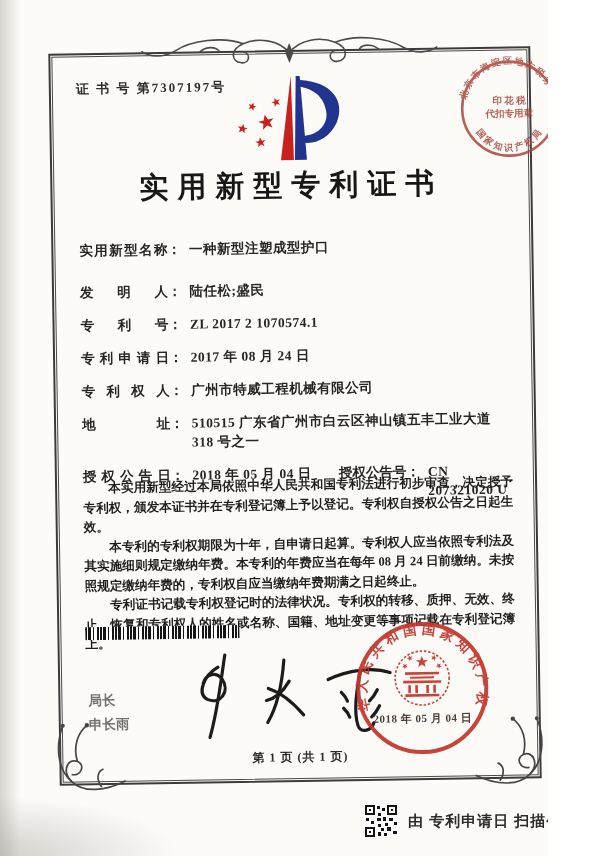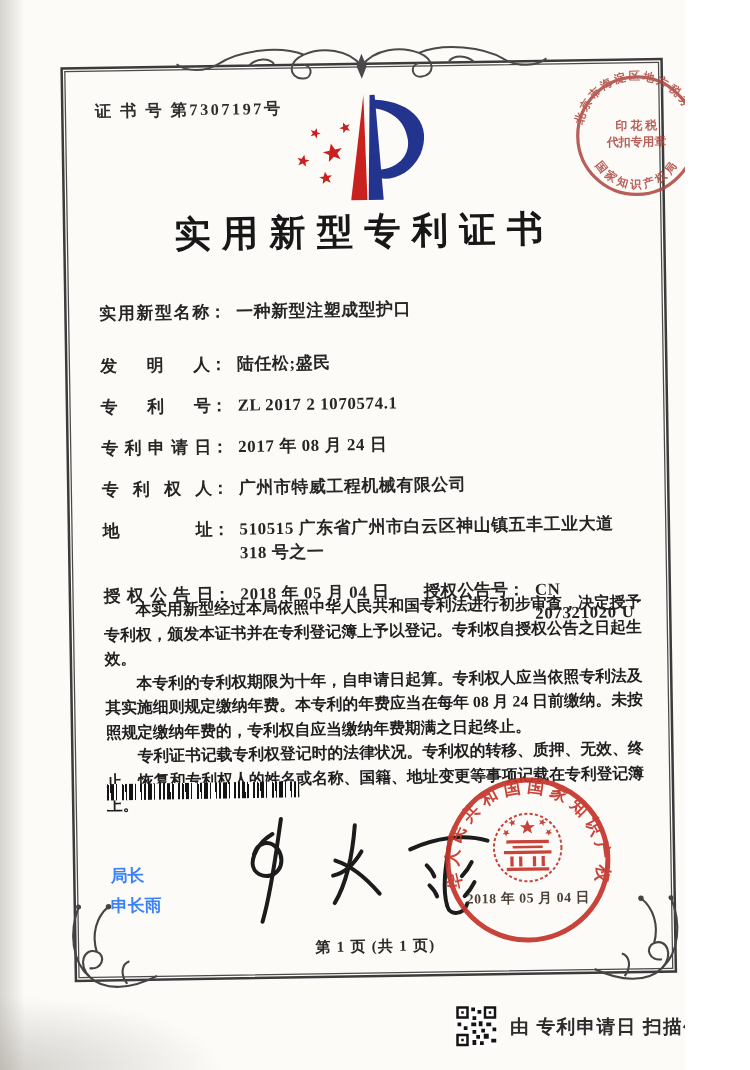--- a/index.html
+++ b/index.html
@@ -38,21 +38,21 @@
 
   .paras{position:absolute;left:28px;right:24px;top:426px;font-size:12.6px;line-height:19.5px;
     color:#1f1f1f;text-align:justify;font-weight:bold;}
   .paras p{margin:0;text-indent:2em;}
 
   .barcode{position:absolute;left:28px;top:574px;width:154px;height:13px;
     background:repeating-linear-gradient(90deg,#141414 0 1.5px,#fdfdfd 1.5px 3px,#141414 3px 6px,
       #fdfdfd 6px 7.5px,#141414 7.5px 8.5px,#fdfdfd 8.5px 12px,#141414 12px 13.5px,#fdfdfd 13.5px 15px);}
 
   .director{position:absolute;left:30px;top:636px;font-size:13.5px;font-weight:bold;
-    color:#3b82f6;line-height:24px;}
+    color:#737373;line-height:24px;}
   .signature{position:absolute;left:122px;top:598px;width:232px;height:96px;}
   .seal{position:absolute;left:288px;top:564px;width:152px;height:152px;opacity:.93;}
   .tax-stamp{position:absolute;right:-34px;top:6px;width:112px;height:112px;opacity:.85;}
 
   .page-indicator{position:absolute;left:0;right:0;bottom:16px;text-align:center;
     font-size:12px;font-weight:bold;color:#2b2b2b;letter-spacing:1px;}
 
   .scan-row{position:absolute;left:364px;top:804px;display:flex;align-items:center;gap:10px;z-index:6;}
   .qr{width:34px;height:34px;}
   .scan-note{font-family:"Liberation Sans",sans-serif;font-size:15px;font-weight:bold;

